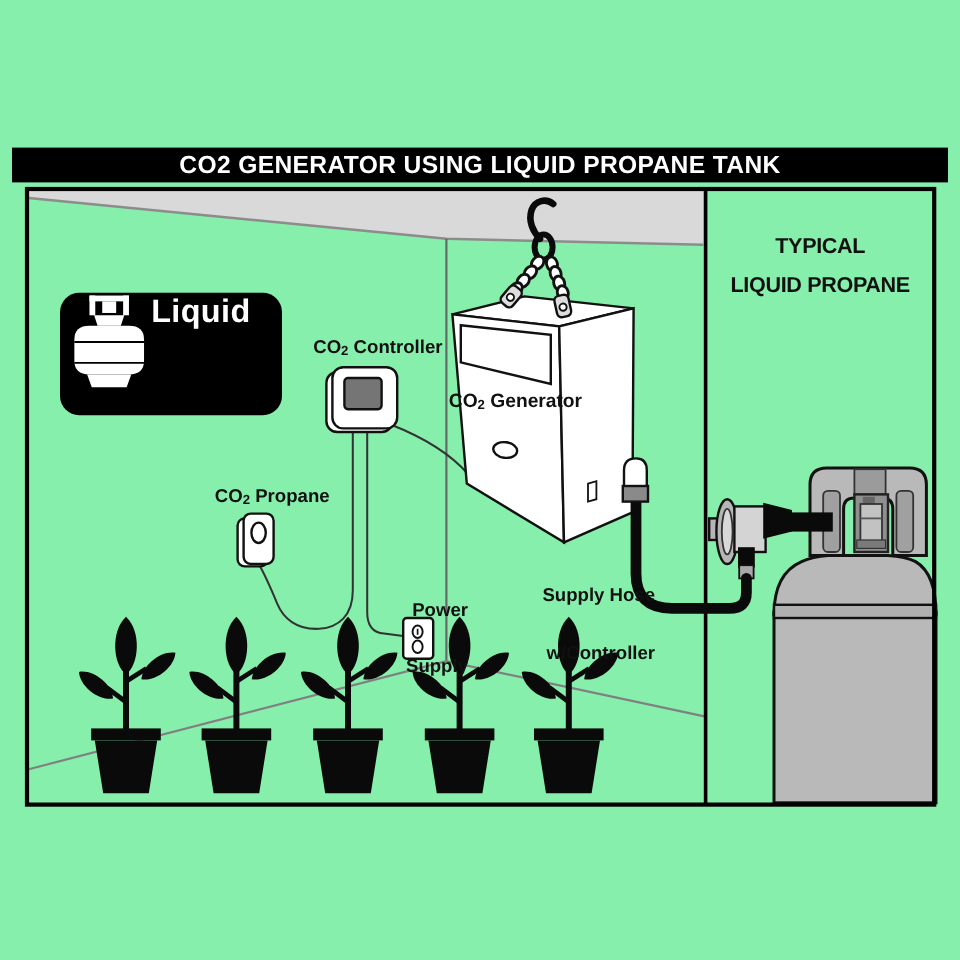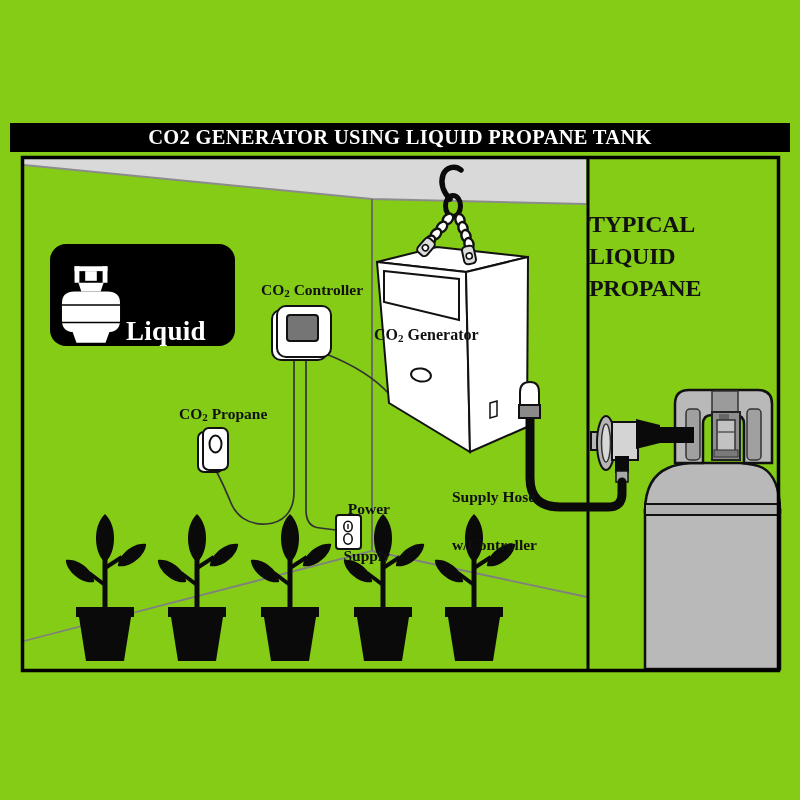--- a/index.html
+++ b/index.html
@@ -1,32 +1,32 @@
 <!DOCTYPE html>
 <html><head>
 <meta charset="utf-8">
 <style>
   html,body{margin:0;padding:0;background:#fff;}
-  .page{position:relative;width:800px;height:800px;background:#84cc16;
-        font-family:Liberation Serif, serif;overflow:hidden;}
+  .page{position:relative;width:800px;height:800px;background:#86efac;
+        font-family:Liberation Sans, sans-serif;overflow:hidden;}
   .title-bar{position:absolute;left:10px;top:123px;width:780px;height:29px;
         background:#000;color:#fff;font-weight:bold;font-size:20.5px;
         display:flex;align-items:center;justify-content:center;letter-spacing:.3px;}
   .scene{position:absolute;left:0;top:0;width:800px;height:800px;}
   .diagram-label{position:absolute;font-weight:bold;color:#111;
         font-size:15.5px;white-space:pre;line-height:16px;}
   .diagram-label .sub{font-size:11px;vertical-align:-2px;}
   .label-generator{font-size:16px;}
   .label-power{width:76px;text-align:right;line-height:15.5px;}
-  .label-hose{line-height:16px;}
+  .label-hose{line-height:16px;text-align:right;}
   .side-panel-title{position:absolute;left:589px;top:189px;width:189px;
-        font-weight:bold;font-size:24px;line-height:32px;
-        color:#111;letter-spacing:-.3px;margin-top:19px;}
+        text-align:center;font-weight:bold;font-size:18px;line-height:32px;
+        color:#111;letter-spacing:-.3px;}
   .badge{position:absolute;left:50px;top:244px;width:185px;height:102px;
-        background:#000;border-radius:16px;display:flex;align-items:flex-end;}
+        background:#000;border-radius:16px;display:flex;align-items:flex-start;}
   .badge-icon{margin-left:11px;flex:0 0 auto;}
   .badge-text{margin-left:5px;color:#fff;font-weight:bold;font-size:27px;
         line-height:30px;letter-spacing:.3px;}
 </style>
 </head>
 <body>
 
 <div class="page">
 
   <div class="title-bar">

